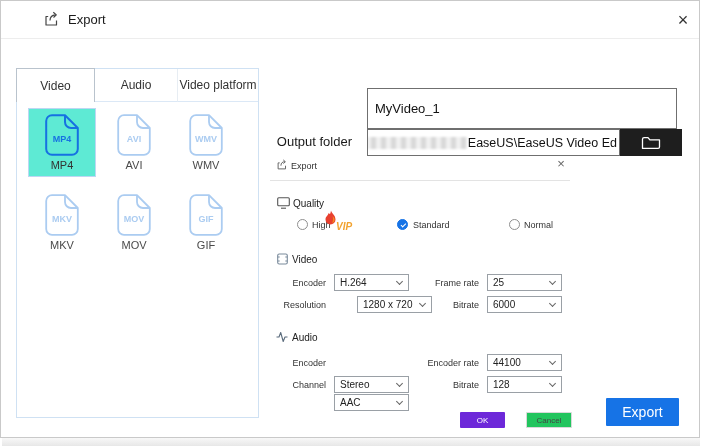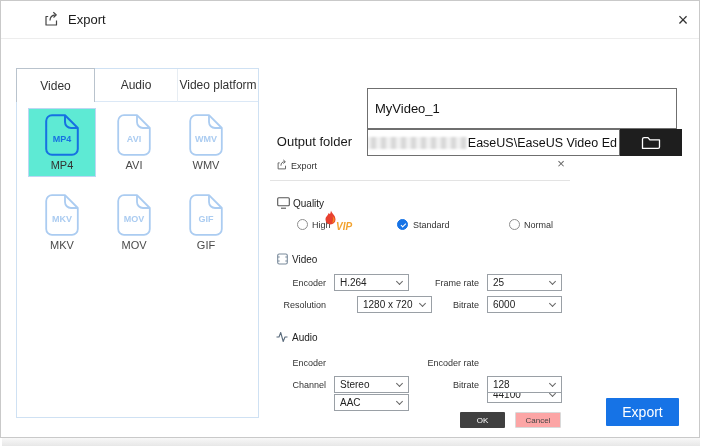--- a/index.html
+++ b/index.html
@@ -49,22 +49,22 @@
   .radio { position:absolute; width:11px; height:11px; border-radius:50%; border:1px solid #8f8f8f; background:#fff; }
   .radio.checked { background:#1673e6; border-color:#1673e6; }
   .radio.checked::after { content:""; position:absolute; left:2.6px; top:2.8px; width:4.4px; height:2.4px; border-left:1.3px solid #fff; border-bottom:1.3px solid #fff; transform:rotate(-45deg); }
   .r-lbl { position:absolute; font-size:9px; color:#333; }
   .vip-txt { position:absolute; font-size:10px; font-weight:bold; font-style:italic; color:#f2a330; }
   .dd { position:absolute; width:75px; height:17px; border:1px solid #9aa0a6; background:#fff; display:flex; align-items:center; justify-content:space-between; padding:0 6px 0 5px; }
   .dd-val { font-size:10px; color:#222; white-space:nowrap; }
   .chev { width:5px; height:5px; border-right:1px solid #666; border-bottom:1px solid #666; transform:rotate(45deg); margin-top:-2px; flex:none; }
 
   
-  .btn-ok { position:absolute; left:460px; top:412px; width:45px; height:16px; background:#404040; color:#fff; font-size:8px; display:flex; align-items:center; justify-content:center; border-radius:1px; }
-  .btn-cancel { position:absolute; left:515px; top:412px; width:46px; height:16px; background:#fca5a5; border:1px solid #d9d9d9; color:#444; font-size:8px; display:flex; align-items:center; justify-content:center; border-radius:1px; }
+  .btn-ok { position:absolute; left:460px; top:412px; width:45px; height:16px; background:#6d28d9; color:#fff; font-size:8px; display:flex; align-items:center; justify-content:center; border-radius:1px; }
+  .btn-cancel { position:absolute; left:526px; top:412px; width:46px; height:16px; background:#22c55e; border:1px solid #d9d9d9; color:#444; font-size:8px; display:flex; align-items:center; justify-content:center; border-radius:1px; }
   .btn-export { position:absolute; left:606px; top:398px; width:73px; height:28px; background:#1673e6; color:#fff; font-size:14px; display:flex; align-items:center; justify-content:center; border-radius:1px; }
 </style>
 </head>
 <body>
 
 <div class="screen">
   <div class="frame"></div>
   <div class="shadow-strip"></div>
 
   <div class="hdr">
@@ -208,21 +208,21 @@
     <path d="M0.5 6 H3 L4.7 1.5 L7.2 10.5 L9 6 H11.5" fill="none" stroke="#5a6b7c" stroke-width="1.1" stroke-linejoin="round"></path>
   </svg>
   <div class="sec-label" style="left:292px;top:332px;">Audio</div>
 
   <div class="small-lbl" style="left:246px;top:358px;">Encoder</div>
   <div class="dd" style="left:334px;top:354px;margin-top:40px;">
     <span class="dd-val">AAC</span>
       <span class="chev"></span>
   </div>
   <div class="small-lbl" style="left:399px;top:358px;">Encoder rate</div>
-  <div class="dd" style="left:487px;top:354px;margin-top:32px;">
+  <div class="dd" style="left:487px;top:354px;">
     <span class="dd-val">44100</span>
       <span class="chev"></span>
   </div>
   <div class="small-lbl" style="left:246px;top:380px;">Channel</div>
   <div class="dd" style="left:334px;top:376px;">
     <span class="dd-val">Stereo</span>
       <span class="chev"></span>
   </div>
   <div class="small-lbl" style="left:399px;top:380px;">Bitrate</div>
   <div class="dd" style="left:487px;top:376px;">

